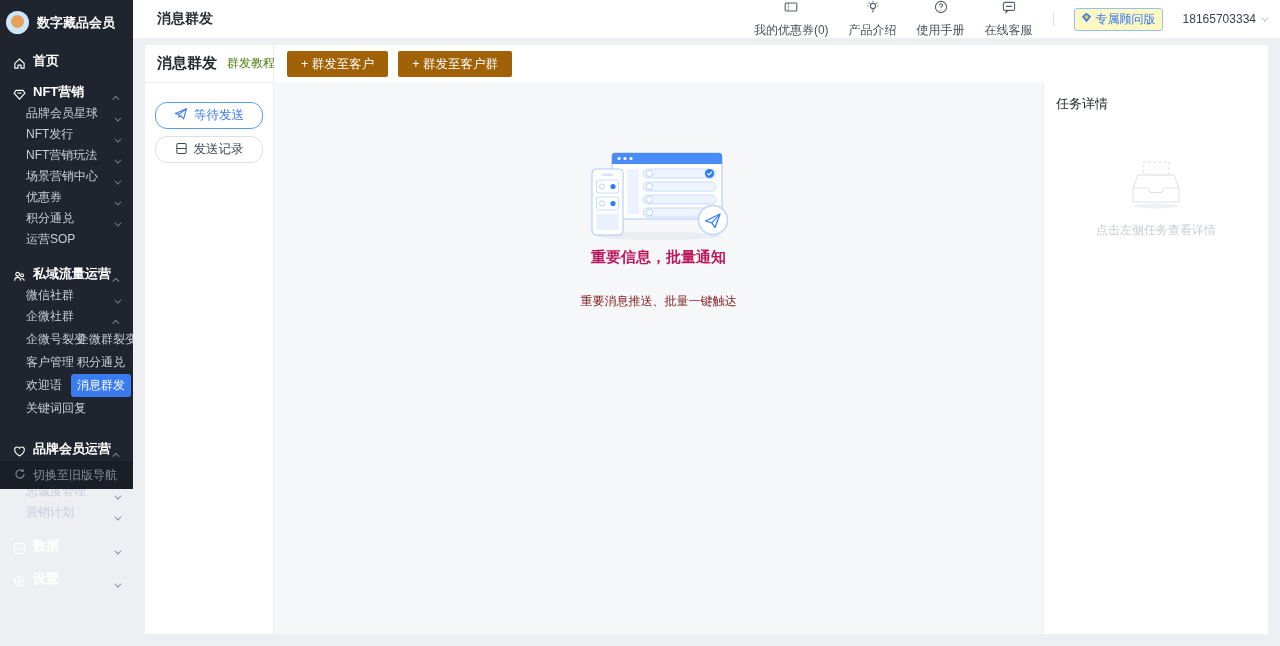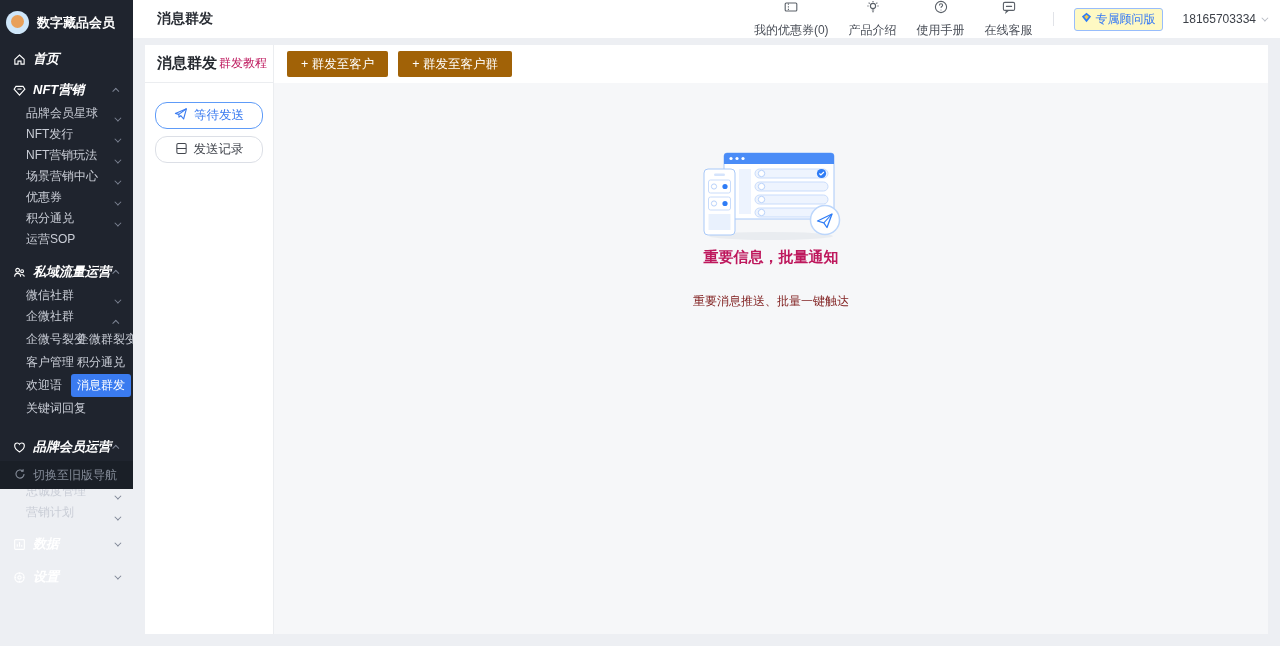--- a/index.html
+++ b/index.html
@@ -6,21 +6,21 @@
   html,body { width:1280px; height:646px; overflow:hidden; }
   body { font-family:"Liberation Sans","DejaVu Sans",sans-serif; font-size:12px; color:#333; background:#edeff3; position:relative; }
 
   
   .sidebar { position:absolute; left:0; top:0; width:133px; height:489px; background:#1f242e; color:#c9cdd6; }
   .logo-row { display:flex; align-items:center; gap:8px; padding:9px 10px 0 6px; height:36px; cursor:pointer; }
   .avatar { width:23px; height:23px; border-radius:50%; background:#cfe7fa; position:relative; flex:0 0 auto; }
   .avatar::after { content:""; position:absolute; left:5px; top:4px; width:13px; height:13px; border-radius:50%; background:#e8a05a; }
   .logo-text { color:#fff; font-weight:700; font-size:13px; white-space:nowrap; }
   .nav { padding-top:12px; }
-  .s-row { display:flex; align-items:center; height:22px; padding:0 14px 0 12px; cursor:pointer;font-style:italic; }
+  .s-row { display:flex; align-items:flex-end; height:22px; padding:0 14px 0 12px; cursor:pointer; }
   .s-row .s-icon { width:14px; height:14px; margin-right:7px; display:inline-flex; align-items:center; justify-content:center; color:#fff; }
   .s-row .lbl { color:#fff; font-weight:700; font-size:13px; }
   .s-row.home { margin-top:0; margin-bottom:8px; }
   .s-row.section { margin-top:9px; }
   .s-sub { display:flex; align-items:flex-end; height:21px; padding:0 14px 0 26px; cursor:pointer; color:#c9cdd6; font-size:12px; }
   .s-sub .lbl { color:#c9cdd6; font-weight:400; }
   .caret { width:5px; height:5px; border-right:1px solid #7d8494; border-bottom:1px solid #7d8494; margin-left:auto; flex:0 0 auto; }
   .caret.down { transform:rotate(45deg) translateY(-2px); }
   .caret.up { transform:rotate(-135deg) translateY(-1px); }
   .qiwei-grid { display:grid; grid-template-columns:51px auto; padding:3px 8px 0 26px; }
@@ -38,21 +38,21 @@
   .consultant-badge { display:flex; align-items:center; gap:4px; border:1px solid #98bdfb; border-radius:3px; padding:2px 6px; color:#3478f5; cursor:pointer; background:#fef9c3; }
   .account { display:flex; align-items:center; gap:5px; cursor:pointer; color:#3c4048; }
   .account .caret { border-color:#b6bac2; }
 
   
   .content { position:absolute; left:133px; top:38px; right:0; bottom:0; background:#edeff3; padding:7px 12px 12px; }
   .card { width:100%; height:100%; background:#fff; display:flex; flex-direction:column; }
   .card-header { height:38px; display:flex; flex:0 0 auto; }
   .ch-left { width:129px; flex:0 0 auto; display:flex; align-items:center; justify-content:space-between; padding:0 12px; border-right:1px solid #ebedf0; border-bottom:1px solid #ebedf0; }
   .panel-title { font-size:15px; font-weight:700; color:#262a30; white-space:nowrap; }
-  .tutorial { font-size:12px; color:#be185d; cursor:pointer; white-space:nowrap; margin-left:2px; }
+  .tutorial { font-size:12px; color:#4d7c0f; cursor:pointer; white-space:nowrap; margin-left:10px; }
   .ch-actions { display:flex; align-items:center; gap:10px; padding-left:13px; }
   .btn-primary { background:#a16207; color:#fff; border:none; border-radius:2px; height:26px; padding:0 14px; font-size:12.5px; cursor:pointer; font-family:inherit; }
   .card-body { flex:1; display:flex; min-height:0; }
   .left-col { width:129px; flex:0 0 auto; border-right:1px solid #ebedf0; padding-top:19px; display:flex; flex-direction:column; align-items:center; background:#fff; }
   .tab-btn { width:108px; height:27px; margin-bottom:7px; background:#fff; border:1px solid #dcdfe6; border-radius:12px; font-size:12.5px; color:#42464e; display:flex; align-items:center; justify-content:center; gap:6px; cursor:pointer; font-family:inherit; }
   .tab-btn.active { border-color:#5e9bf8; color:#3a7bf0; }
   .center-col { flex:1; background:#f6f7f9; text-align:center; padding-top:66px; }
   .empty-title { font-size:15px; font-weight:700; color:#be185d; margin-top:4px; }
   .empty-sub { font-size:12px; color:#7f1d1d; margin-top:26px; }
   .right-col { width:225px; flex:0 0 auto; border-left:1px solid #ebedf0; background:#fff; padding:12px; }
@@ -334,15 +334,27 @@
           <circle cx="18" cy="54.5" r="2.6" fill="#fff" stroke="#b9d2fa"></circle>
           <circle cx="29" cy="54.5" r="2.6" fill="#2e7cf6"></circle>
           <rect x="12.5" y="65" width="22" height="16" fill="#e9f1fd"></rect>
           <circle cx="129" cy="71" r="14.5" fill="#fff" stroke="#bcd6fb" stroke-width="1.5"></circle>
           <path d="M121.5 72l14.5-7-5 13.5-3.2-4.6-6.3-1.9z" fill="#fff" stroke="#2e7cf6" stroke-width="1.3" stroke-linejoin="round"></path>
           <path d="M136 65l-8.2 8.9" stroke="#2e7cf6" stroke-width="1.1"></path>
         </svg>
         <div class="empty-title">重要信息，批量通知</div>
         <div class="empty-sub">重要消息推送、批量一键触达</div>
       </div>
+      <div class="right-col">
+        <div class="detail-title">任务详情</div>
+        <div class="detail-empty">
+          <svg width="62" height="50" viewBox="0 0 62 50">
+            <rect x="18" y="3" width="26" height="13" fill="#fdfdfe" stroke="#dcdfe4" stroke-dasharray="3 2.2"></rect>
+            <path d="M13 16h36l5 13v14H8V29z" fill="#fff" stroke="#dcdfe4"></path>
+            <path d="M8 29h15l2.5 4.5h11L39 29h15" fill="none" stroke="#dcdfe4"></path>
+            <ellipse cx="31" cy="47" rx="23" ry="2.4" fill="#f0f1f3"></ellipse>
+          </svg>
+          <div class="detail-empty-hint">点击左侧任务查看详情</div>
+        </div>
+      </div>
     </div>
   </div>
 </main>
 
 </body></html>

